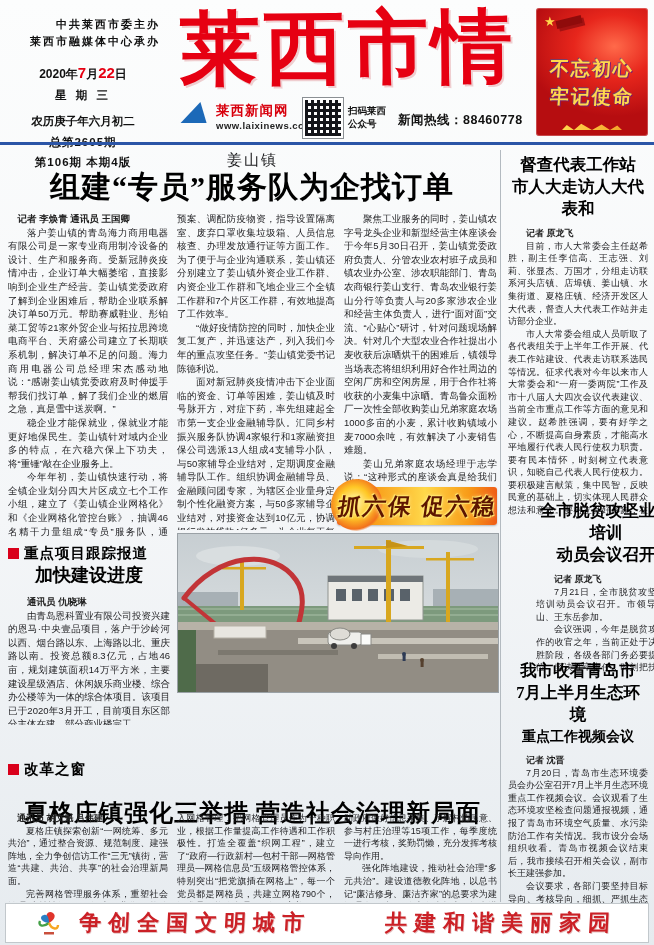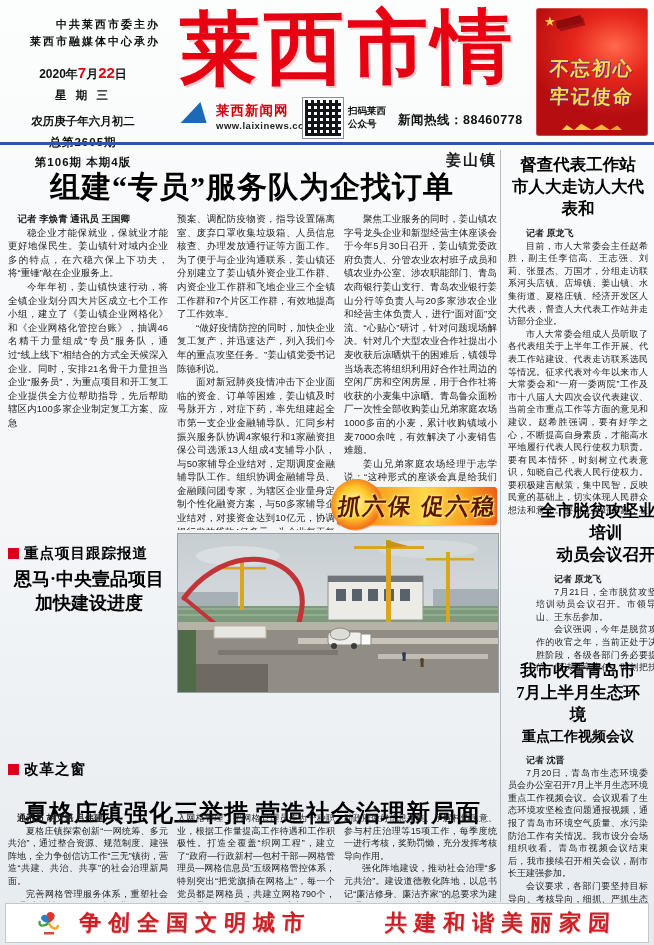--- a/index.html
+++ b/index.html
@@ -25,21 +25,21 @@
   .qrcap{font-size:9.5px;font-weight:bold;line-height:13px;color:#111;}
   .hotline{font-size:12.5px;font-weight:bold;color:#111;letter-spacing:.5px;}
   .slogan-box{background:radial-gradient(90px 70px at 70% 30%,#ff6a4a 0%,#e7261c 45%,#b60d10 100%);
               border-radius:3px;box-shadow:inset 0 0 0 1px rgba(255,255,255,.25);}
   .slogan-line{font-family:"Liberation Serif","DejaVu Serif",serif;font-weight:900;font-size:19px;
                color:#ffd84d;text-align:center;letter-spacing:2px;
                text-shadow:1px 1px 0 #7c1d6f,-1px -1px 0 rgba(43,85,167,.55);transform:skewX(-4deg);}
   .star{color:#ffd84d;font-size:13px;}
   .bluebar{background:#2b55a7;}
   
-  .kicker{font-size:15px;font-weight:bold;text-align:right;letter-spacing:2px;}
+  .kicker{font-size:15px;font-weight:normal;text-align:center;letter-spacing:2px;}
   .mainhead{font-family:"Liberation Serif","DejaVu Serif",serif;font-weight:900;font-size:30px;
             letter-spacing:1px;text-align:center;color:#000;}
   .byline{font-size:9.5px;font-weight:600;text-indent:2em;margin:0 0 2px 0;color:#222;}
   .bt{font-size:9.5px;line-height:13.6px;text-align:justify;overflow:hidden;color:#1d1d20;}
   .bt p{margin:0;text-indent:2em;}
   .bt p.cont{text-indent:0;}
   .bt-s{font-size:9px;line-height:12.6px;}
   .secmark{display:inline-block;width:11px;height:11px;background:#d9001b;margin-right:5px;vertical-align:-1px;}
   .seclabel{font-size:14.5px;font-weight:900;letter-spacing:1px;color:#000;}
   .subhead{font-family:"Liberation Serif","DejaVu Serif",serif;font-weight:900;text-align:center;color:#000;}
@@ -99,20 +99,21 @@
     <div class="abs" style="left:26px;bottom:6px;width:60px;height:7px;background:linear-gradient(90deg,#ffd84d,#f3a32a);clip-path:polygon(0 100%,8% 30%,20% 100%,32% 10%,50% 100%,66% 20%,80% 100%,92% 35%,100% 100%);"></div>
   </div>
 
   <div class="abs bluebar" style="left:0;top:142px;width:654px;height:3px;"></div>
 
   <div class="abs kicker" style="left:8px;top:151px;width:489px;">姜山镇</div>
   <div class="abs mainhead" style="left:4px;top:167px;width:496px;">组建“专员”服务队为企找订单</div>
 
   <div class="abs bt" style="left:8px;top:212px;width:160px;height:326px;">
     <p class="byline" style="text-indent:1em;">记者 李焕青  通讯员 王国卿</p>
+    <p>落户姜山镇的青岛海力商用电器有限公司是一家专业商用制冷设备的设计、生产和服务商。受新冠肺炎疫情冲击，企业订单大幅萎缩，直接影响到企业生产经营。姜山镇党委政府了解到企业困难后，帮助企业联系解决订单50万元。帮助赛威鞋业、彤铂菜工贸等21家外贸企业与拓拉思跨境电商平台、天府盛公司建立了长期联系机制，解决订单不足的问题。海力商用电器公司总经理宋杰感动地说：“感谢姜山镇党委政府及时伸援手帮我们找订单，解了我们企业的燃眉之急，真是雪中送炭啊。”</p>
     <p>稳企业才能保就业，保就业才能更好地保民生。姜山镇针对域内企业多的特点，在六稳六保上下功夫，将“重锤”敲在企业服务上。</p>
     <p>今年年初，姜山镇快速行动，将全镇企业划分四大片区成立七个工作小组，建立了《姜山镇企业网格化》和《企业网格化管控台账》，抽调46名精干力量组成“专员”服务队，通过“线上线下”相结合的方式全天候深入企业。同时，安排21名骨干力量担当企业“服务员”，为重点项目和开工复工企业提供全方位帮助指导，先后帮助辖区内100多家企业制定复工方案、应急</p>
   </div>
   <div class="abs bt" style="left:177px;top:212px;width:158px;height:318px;">
     <p class="cont">预案、调配防疫物资，指导设置隔离室、废弃口罩收集垃圾箱、人员信息核查、办理发放通行证等方面工作。为了便于与企业沟通联系，姜山镇还分别建立了姜山镇外资企业工作群、内资企业工作群和飞地企业三个全镇工作群和7个片区工作群，有效地提高了工作效率。</p>
     <p>“做好疫情防控的同时，加快企业复工复产，并迅速达产，列入我们今年的重点攻坚任务。”姜山镇党委书记陈德利说。</p>
     <p>面对新冠肺炎疫情冲击下企业面临的资金、订单等困难，姜山镇及时号脉开方，对症下药，率先组建起全市第一支企业金融辅导队。汇同乡村振兴服务队协调4家银行和1家融资担保公司选派13人组成4支辅导小队，与50家辅导企业结对，定期调度金融辅导队工作。组织协调金融辅导员、金融顾问团专家，为辖区企业量身定制个性化融资方案，与50多家辅导企业结对，对接资金达到10亿元，协调银行发放贷款4亿多元，为企业复工复产提供了有力帮助。</p>
 
   </div>
   <div class="abs bt" style="left:344px;top:212px;width:153px;height:270px;">
@@ -179,22 +180,25 @@
       <circle cx="244" cy="126" r="2" fill="#55402e"></circle>
         <rect x="242.6" y="127" width="3" height="6" fill="#55402e"></rect>
       <rect x="0" y="96" width="18" height="62" fill="#4f6b4a"></rect>
     </svg>
   </div>
 
   <div class="abs" style="left:8px;top:544px;width:162px;">
     <div>
       <span class="secmark"></span><span class="seclabel">重点项目跟踪报道</span>
     </div>
-    <div class="subhead" style="font-size:18px;line-height:24px;margin-top:4px;">恩马·中央壹品项目</div>
     <div class="subhead" style="font-size:18px;line-height:24px;">加快建设进度</div>
+    <div class="bt" style="margin-top:8px;height:130px;">
+      <p class="byline" style="text-indent:2em;">通讯员 仇晓琳</p>
+      <p>由青岛恩科置业有限公司投资兴建的恩马·中央壹品项目，落户于沙岭河以西、烟台路以东、上海路以北、重庆路以南。投资总额8.3亿元，占地46亩，规划建筑面积14万平方米，主要建设星级酒店、休闲娱乐商业楼、综合办公楼等为一体的综合体项目。该项目已于2020年3月开工，目前项目东区部分主体在建，部分商业楼完工。</p>
+    </div>
   </div>
 
   <div class="abs" style="left:8px;top:760px;width:489px;">
     <div>
       <span class="secmark"></span><span class="seclabel">改革之窗</span>
     </div>
     <div class="subhead" style="font-size:24px;line-height:30px;margin-top:19px;letter-spacing:1px;">夏格庄镇强化三举措 营造社会治理新局面</div>
   </div>
   <div class="abs bt bt-s" style="left:8px;top:812px;width:160px;height:90px;">
     <p class="byline" style="text-indent:1em;font-size:9px;">通讯员 胡文魁 吕伟建</p>

